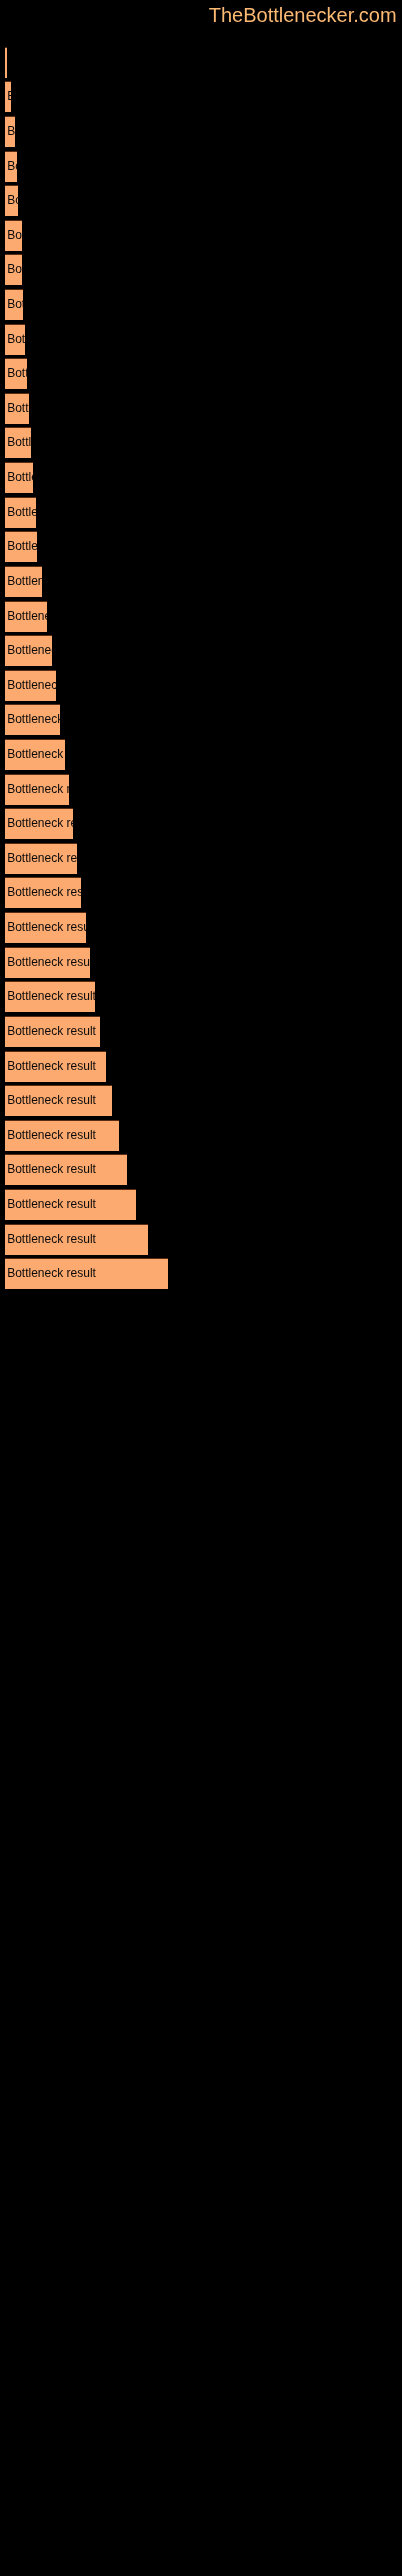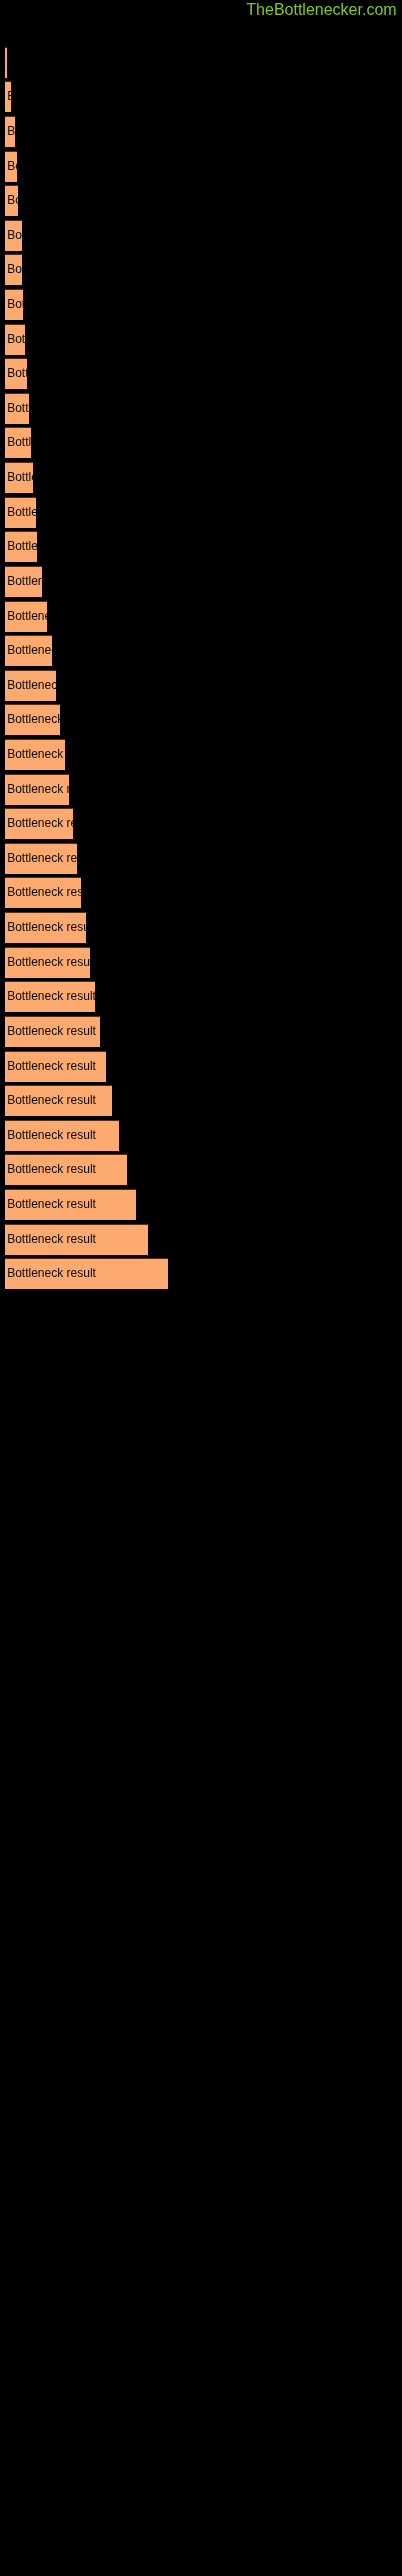--- a/index.html
+++ b/index.html
@@ -11,25 +11,25 @@
   body {
     width: 403px;
     height: 2576px;
     position: relative;
     overflow: hidden;
     font-family: "Liberation Sans", sans-serif;
   }
 
   .watermark {
     position: absolute;
-    top: 0;
+    top: 6px;
     right: 6.4px;
-    font-size: 16px;
+    font-size: 20px;
     font-family: "Liberation Sans", sans-serif;
-    color: #84cc16;
+    color: #fdba74;
     letter-spacing: 0px;
     white-space: nowrap;
     line-height: 19.3px;
   }
 
   .plot {
     position: absolute;
     left: 0;
     top: 0;
     width: 403px;

